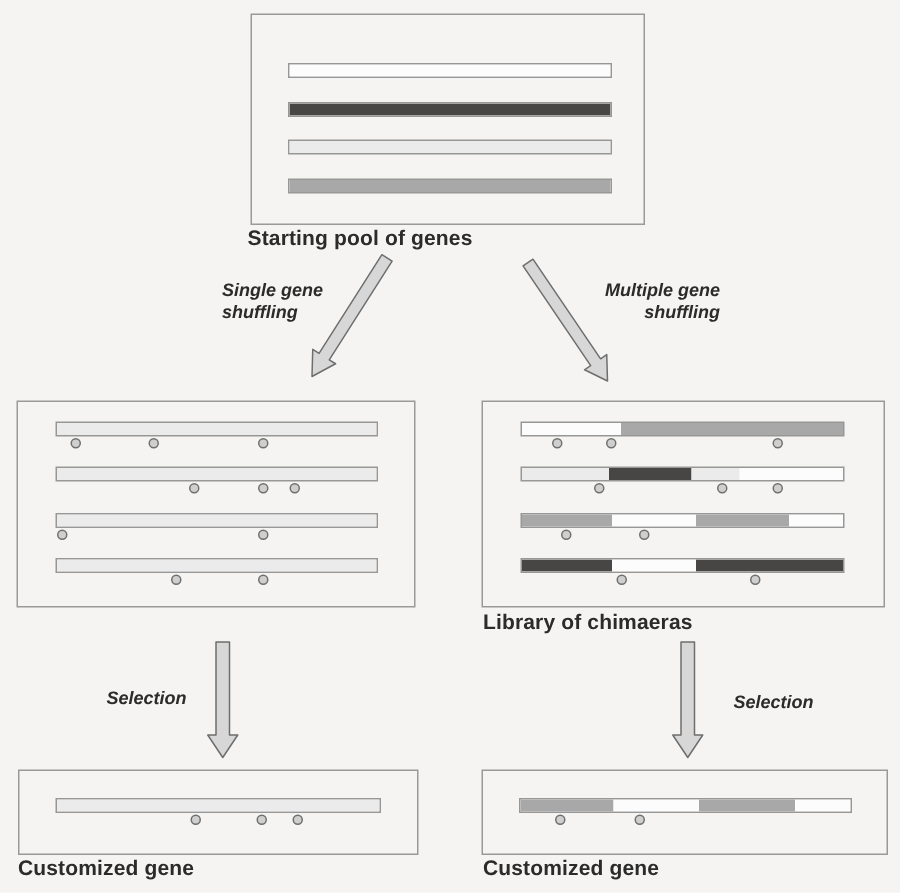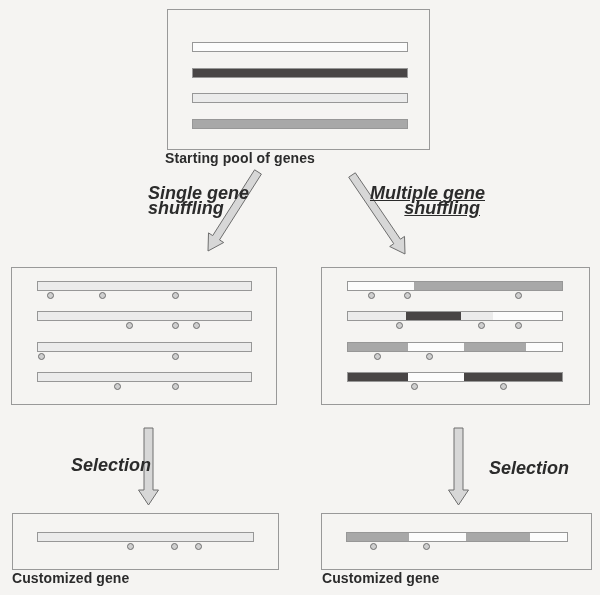--- a/index.html
+++ b/index.html
@@ -58,21 +58,21 @@
   }
   .caption {
     position: absolute;
     font-size: 14px;
     font-weight: bold;
     letter-spacing: 0.1px;
     white-space: nowrap;
   }
   .arrow-label {
     position: absolute;
-    font-size: 18px;
+    font-size: 12px;
     font-weight: bold;
     font-style: italic;
     line-height: 15px;
     white-space: nowrap;
   }
   .arrow-label--right { text-align: right; }
 </style>
 </head>
 <body>
 
@@ -107,21 +107,21 @@
         </div>
       </div>
     </div>
   <div class="caption" style="left:165px; top:150px;">Starting pool of genes</div>
 
   <div class="arrow-label" style="left:148px; top:186px;">
     <span>Single gene</span><br>
     <span>shuffling</span>
   </div>
 
-  <div class="arrow-label arrow-label--right" style="left:370px; top:186px; width:110px;text-decoration:underline;">
+  <div class="arrow-label arrow-label--right" style="left:370px; top:186px; width:110px;">
     <span>Multiple gene</span><br>
     <span>shuffling</span>
   </div>
 
   <div class="box box--libL">
       <div class="gene-row">
         <div class="gene-bar">
           <div class="gene-segment" style="width: 100%; background: rgb(235, 235, 235);"></div>
         </div>
         <div class="mutation-dot" style="left: calc(6% - 3px);"></div>
@@ -186,20 +186,21 @@
       <div class="gene-row">
         <div class="gene-bar">
           <div class="gene-segment" style="width: 28%; background: rgb(72, 69, 69);"></div>
           <div class="gene-segment" style="width: 26%; background: rgb(252, 252, 252);"></div>
           <div class="gene-segment" style="width: 46%; background: rgb(72, 69, 69);"></div>
         </div>
         <div class="mutation-dot" style="left: calc(31% - 3px);"></div>
         <div class="mutation-dot" style="left: calc(72% - 3px);"></div>
       </div>
     </div>
+  <div class="caption" style="left:322px; top:406px;">Library of chimaeras</div>
 
   <div class="arrow-label" style="left:71px; top:458px;">Selection</div>
   <div class="arrow-label" style="left:489px; top:461px;">Selection</div>
 
   <div class="box box--smallL">
       <div class="gene-row">
         <div class="gene-bar">
           <div class="gene-segment" style="width: 100%; background: rgb(235, 235, 235);"></div>
         </div>
         <div class="mutation-dot" style="left: calc(43% - 3px);"></div>

